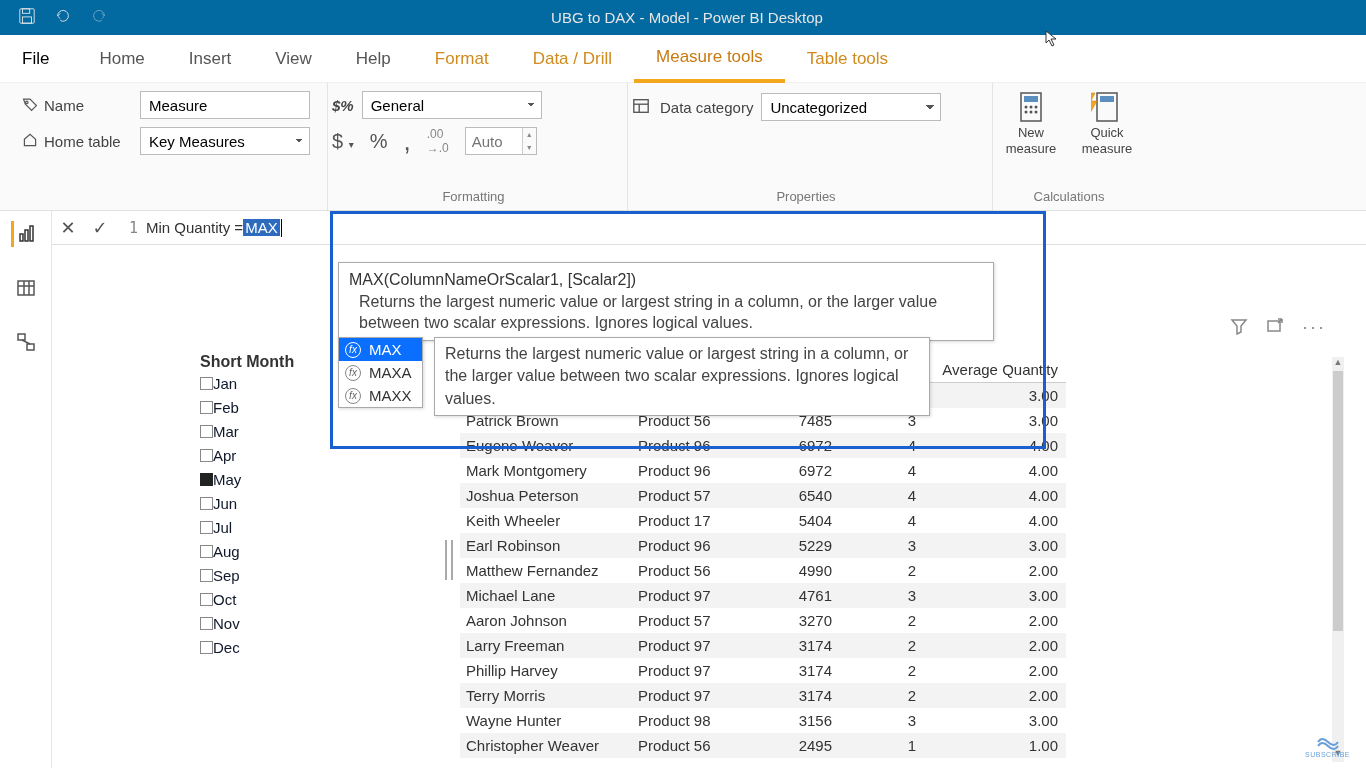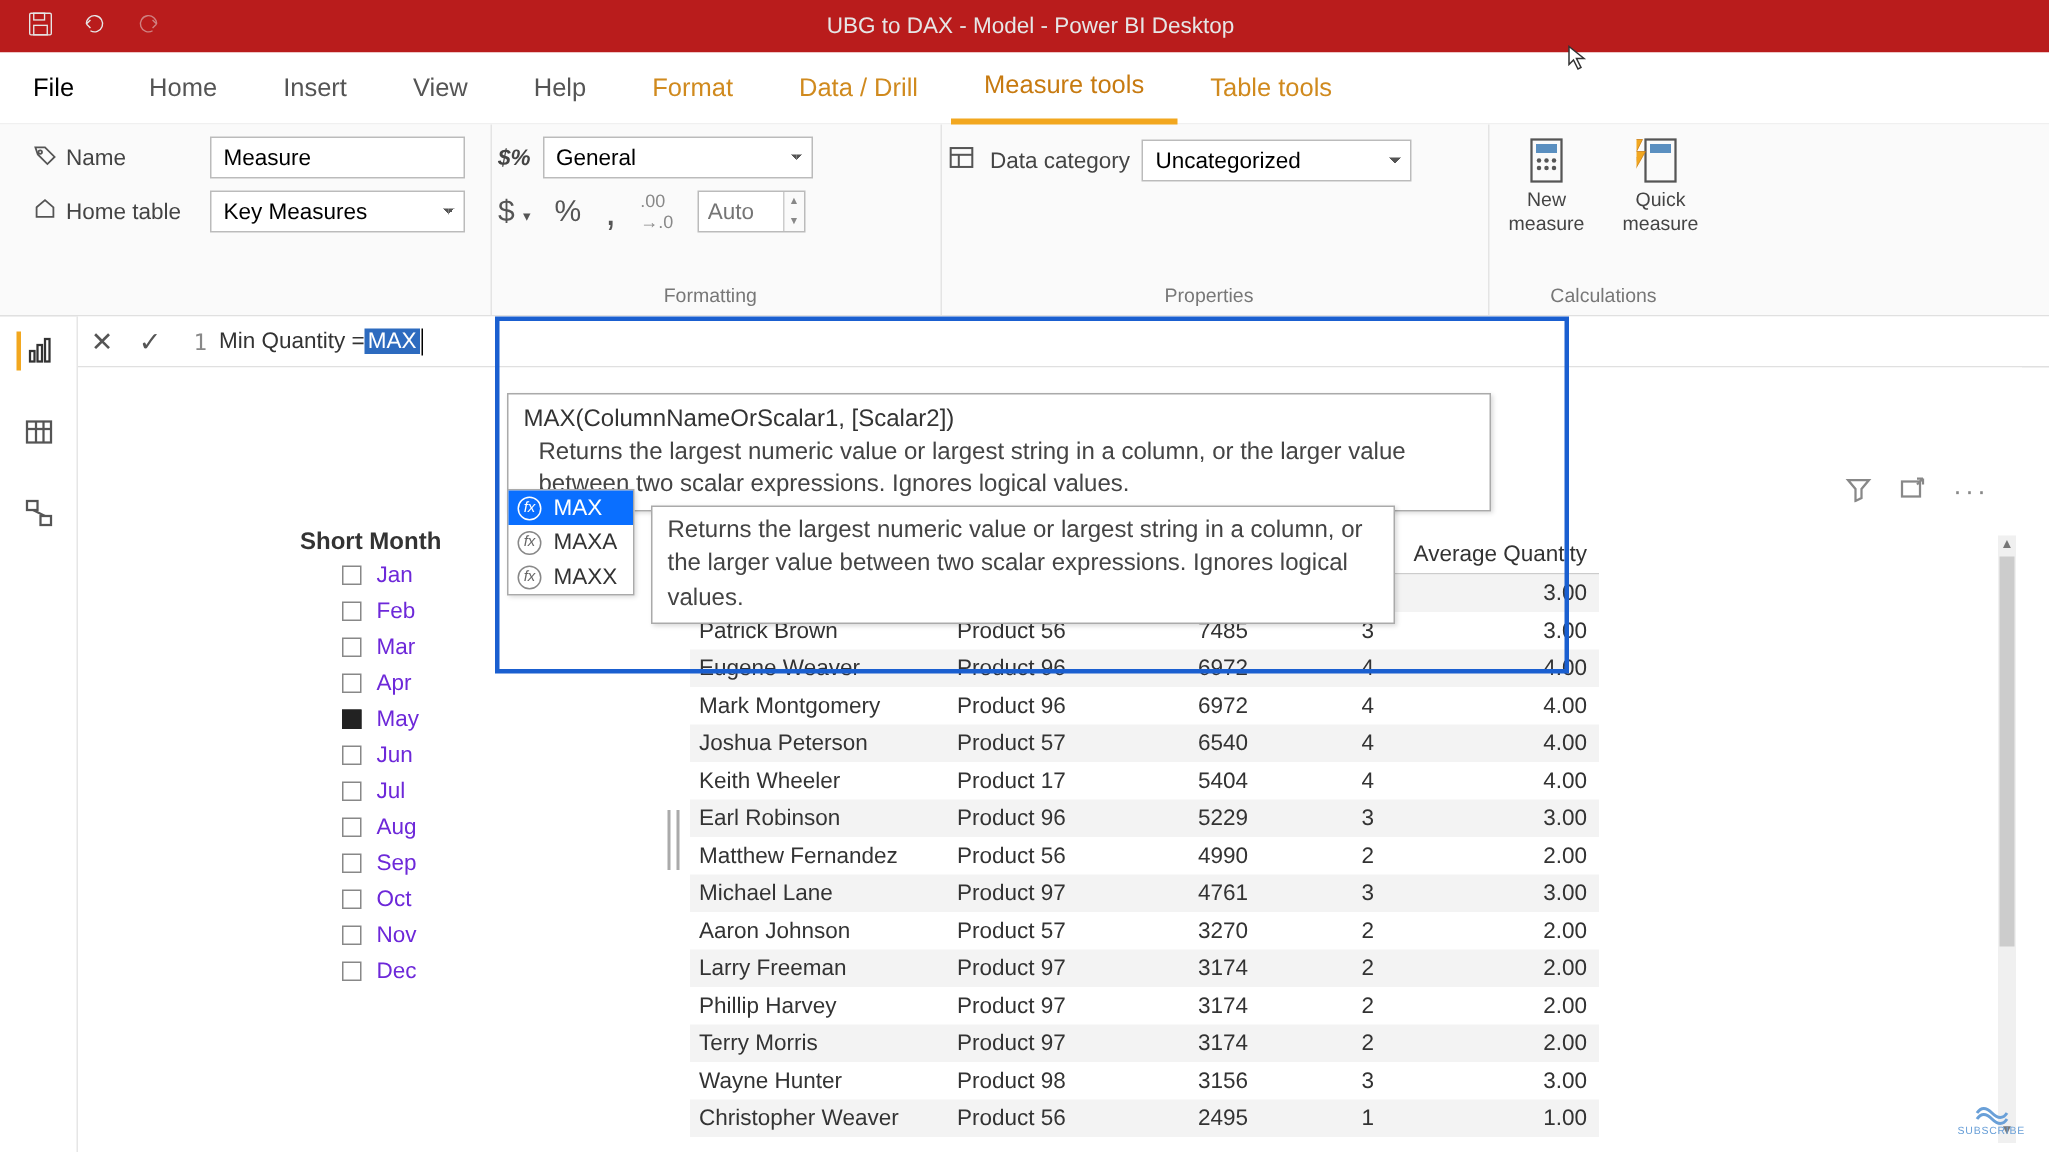--- a/index.html
+++ b/index.html
@@ -1,19 +1,19 @@
 <!DOCTYPE html>
 <html><head>
 <meta charset="utf-8">
 <style>
 * { box-sizing: border-box; margin: 0; padding: 0; font-family: "Segoe UI", Arial, sans-serif; }
 body { width: 1366px; height: 768px; overflow: hidden; background: #fff; font-size: 14px; color: #333; position: relative; }
 
 
-.titlebar { height: 35px; background: #b91c1c; display: flex; align-items: center; color: #e6e6e6; }
+.titlebar { height: 35px; background: #0369a1; display: flex; align-items: center; color: #e6e6e6; }
 .titlebar .left { display: flex; align-items: center; padding-left: 18px; gap: 18px; }
 .titlebar .left svg { stroke: #e6e6e6; fill: none; }
 .titlebar .center { flex: 1; text-align: center; font-size: 15px; }
 
 
 .ribbon-tabs { height: 48px; background: #fff; display: flex; align-items: center; padding-left: 0; border-bottom: 1px solid #f0f0f0; }
 .ribbon-tabs .tab { padding: 0 22px; height: 48px; line-height: 48px; font-size: 17px; color: #555; cursor: pointer; }
 .ribbon-tabs .tab.file { color: #000000; padding-right: 28px; text-align: right; }
 .ribbon-tabs .tab.ctx { color: #d08a1e; }
 .ribbon-tabs .tab.active { color: #c77a10; border-bottom: 4px solid #f2a71f; height: 48px; line-height: 44px; font-weight: 500; }
@@ -50,21 +50,21 @@
 .formula-bar .code { padding-left:8px; font-family: Consolas, monospace; font-size:15px; display:flex; align-items:center;}
 .formula-bar .code .kw { color:#333; }
 .formula-bar .code .fn { background:#2d6bbf; color:#fff; padding:0 2px;}
 .cursor-bar { display:inline-block; width:1px; height:18px; background:#000; margin-left:1px;}
 
 
 .canvas { position:absolute; top:245px; left:52px; right:18px; bottom:0; background:#fff; }
 
 .slicer { position:absolute; left:148px; top:108px; width:160px;}
 .slicer-title { font-weight:600; font-size:16px; margin-bottom:0;}
-.slicer-item { display:flex; align-items:center; gap:10px; height:24px; font-size:15px; color:#6d28d9;margin-left:28px;}
+.slicer-item { display:flex; align-items:center; height:24px; font-size:15px; color:#0f172a;}
 .cbox { width:13px; height:13px; border:1px solid #888; background:#fff;}
 .cbox.checked { background:#222; border-color:#222;}
 
 .data-table { position:absolute; left:408px; top:112px; font-size:15px; }
 .data-table .hdr { display:flex; font-weight:500; color:#333; border-bottom:1px solid #ccc; height:26px; align-items:center;}
 .data-table .row { display:flex; height:25px; align-items:center;}
 .data-table .row.alt { background:#f3f3f3;}
 .c-name{width:178px; padding-left:6px;} .c-prod{width:120px;} .c-sales{width:96px; text-align:right; padding-right:22px;} .c-min{width:72px; text-align:right; padding-right:10px;} .c-avg{width:140px; text-align:right; padding-right:8px;}
 
 .table-actions { position:absolute; right:22px; top:72px; display:flex; gap:18px; color:#888;}
@@ -453,21 +453,21 @@
   </div>
 </div>
 
 <div class="highlight-box" style="left:330px; top:211px; width:716px; height:238px;"></div>
 
 <div class="tooltip-sig" style="left:338px; top:262px; width:656px;">
   <div class="sig">MAX(ColumnNameOrScalar1, [Scalar2])</div>
   <div style="padding-left:10px;">Returns the largest numeric value or largest string in a column, or the larger value between two scalar expressions. Ignores logical values.</div>
 </div>
 
-<div class="suggest-list" style="left:338px; top:326px;" id="suggest-list">
+<div class="suggest-list" style="left:338px; top:337px;" id="suggest-list">
     <div class="suggest-item sel">
       <span class="fxi">fx</span>
       <span>MAX</span>
     </div>
     <div class="suggest-item">
       <span class="fxi">fx</span>
       <span>MAXA</span>
     </div>
     <div class="suggest-item">
       <span class="fxi">fx</span>

